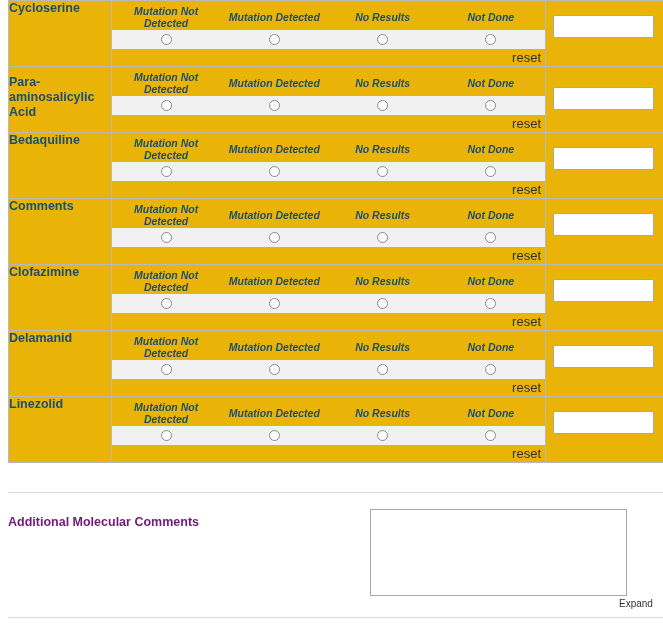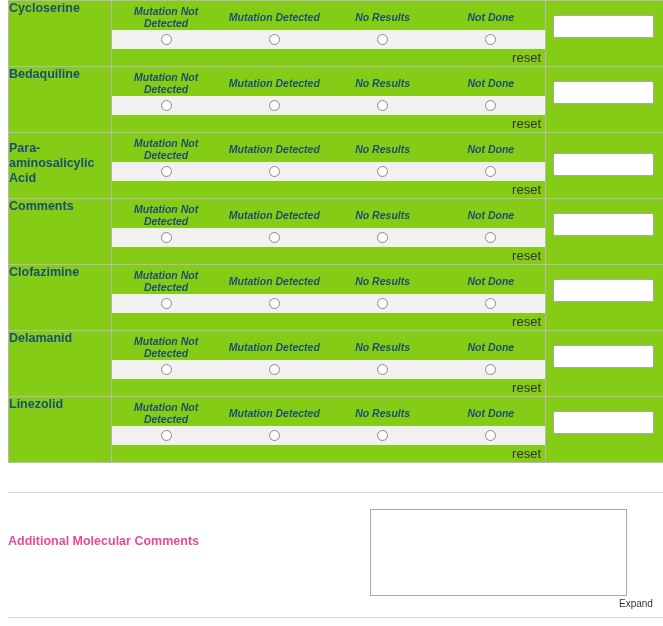--- a/index.html
+++ b/index.html
@@ -17,21 +17,21 @@
     border-collapse: collapse;
     width: 655px;
     margin: 0 0 0 8px;
     table-layout: fixed;
   }
   table.drug-table tr { height: 66px; }
   table.drug-table td {
     border: 1px solid #b9b9b9;
     padding: 0;
     vertical-align: top;
-    background: #84cc16;
+    background: #eab308;
   }
   td.drug-name {
     width: 103px;
     color: #1b4f72;
     font-weight: bold;
     font-size: 12.5px;
     padding: 14px 0 0 8px;
     line-height: 15px;
     vertical-align: top;
   }
@@ -119,24 +119,23 @@
     position: absolute;
     top: 505px;
     left: 8px;
     width: 655px;
     height: 105px;
   }
   .comments-label {
     position: absolute;
     left: 0px;
     top: 10px;
-    color: #ec4899;
+    color: #701a75;
     font-weight: bold;
     font-size: 12.5px;
-    margin-top: 19px;
   }
   .comments-box {
     position: absolute;
     left: 362px;
     top: 4px;
     width: 257px;
     height: 87px;
     border: 1px solid #a8a8a8;
     background: #ffffff;
     resize: none;
@@ -195,60 +194,20 @@
               </div>
           </div>
           <a class="reset" href="#">reset</a>
         </td>
         <td class="value">
           <input class="val-input" type="text" value="" style="">
         </td>
       </tr>
 
       <tr>
-        <td class="drug-name">
-          <span>Bedaquiline</span>
-        </td>
-        <td class="options">
-          <div class="opt-row">
-            <div class="opt">
-                <div class="opt-label">Mutation Not Detected</div>
-              </div>
-            <div class="opt">
-                <div class="opt-label">Mutation Detected</div>
-              </div>
-            <div class="opt">
-                <div class="opt-label">No Results</div>
-              </div>
-            <div class="opt">
-                <div class="opt-label">Not Done</div>
-              </div>
-          </div>
-          <div class="radio-strip">
-            <div class="radio-cell">
-                <span class="radio"></span>
-              </div>
-            <div class="radio-cell">
-                <span class="radio"></span>
-              </div>
-            <div class="radio-cell">
-                <span class="radio"></span>
-              </div>
-            <div class="radio-cell">
-                <span class="radio"></span>
-              </div>
-          </div>
-          <a class="reset" href="#">reset</a>
-        </td>
-        <td class="value">
-          <input class="val-input" type="text" value="" style="">
-        </td>
-      </tr>
-
-      <tr>
         <td class="drug-name tall">
           <span>Para-aminosalicylic Acid</span>
         </td>
         <td class="options">
           <div class="opt-row">
             <div class="opt">
                 <div class="opt-label">Mutation Not Detected</div>
               </div>
             <div class="opt">
                 <div class="opt-label">Mutation Detected</div>
@@ -271,20 +230,60 @@
                 <span class="radio"></span>
               </div>
             <div class="radio-cell">
                 <span class="radio"></span>
               </div>
           </div>
           <a class="reset" href="#">reset</a>
         </td>
         <td class="value">
           <input class="val-input shift" type="text" value="" style="">
+        </td>
+      </tr>
+
+      <tr>
+        <td class="drug-name">
+          <span>Bedaquiline</span>
+        </td>
+        <td class="options">
+          <div class="opt-row">
+            <div class="opt">
+                <div class="opt-label">Mutation Not Detected</div>
+              </div>
+            <div class="opt">
+                <div class="opt-label">Mutation Detected</div>
+              </div>
+            <div class="opt">
+                <div class="opt-label">No Results</div>
+              </div>
+            <div class="opt">
+                <div class="opt-label">Not Done</div>
+              </div>
+          </div>
+          <div class="radio-strip">
+            <div class="radio-cell">
+                <span class="radio"></span>
+              </div>
+            <div class="radio-cell">
+                <span class="radio"></span>
+              </div>
+            <div class="radio-cell">
+                <span class="radio"></span>
+              </div>
+            <div class="radio-cell">
+                <span class="radio"></span>
+              </div>
+          </div>
+          <a class="reset" href="#">reset</a>
+        </td>
+        <td class="value">
+          <input class="val-input" type="text" value="" style="">
         </td>
       </tr>
 
       <tr>
         <td class="drug-name">
           <span>Comments</span>
         </td>
         <td class="options">
           <div class="opt-row">
             <div class="opt">

